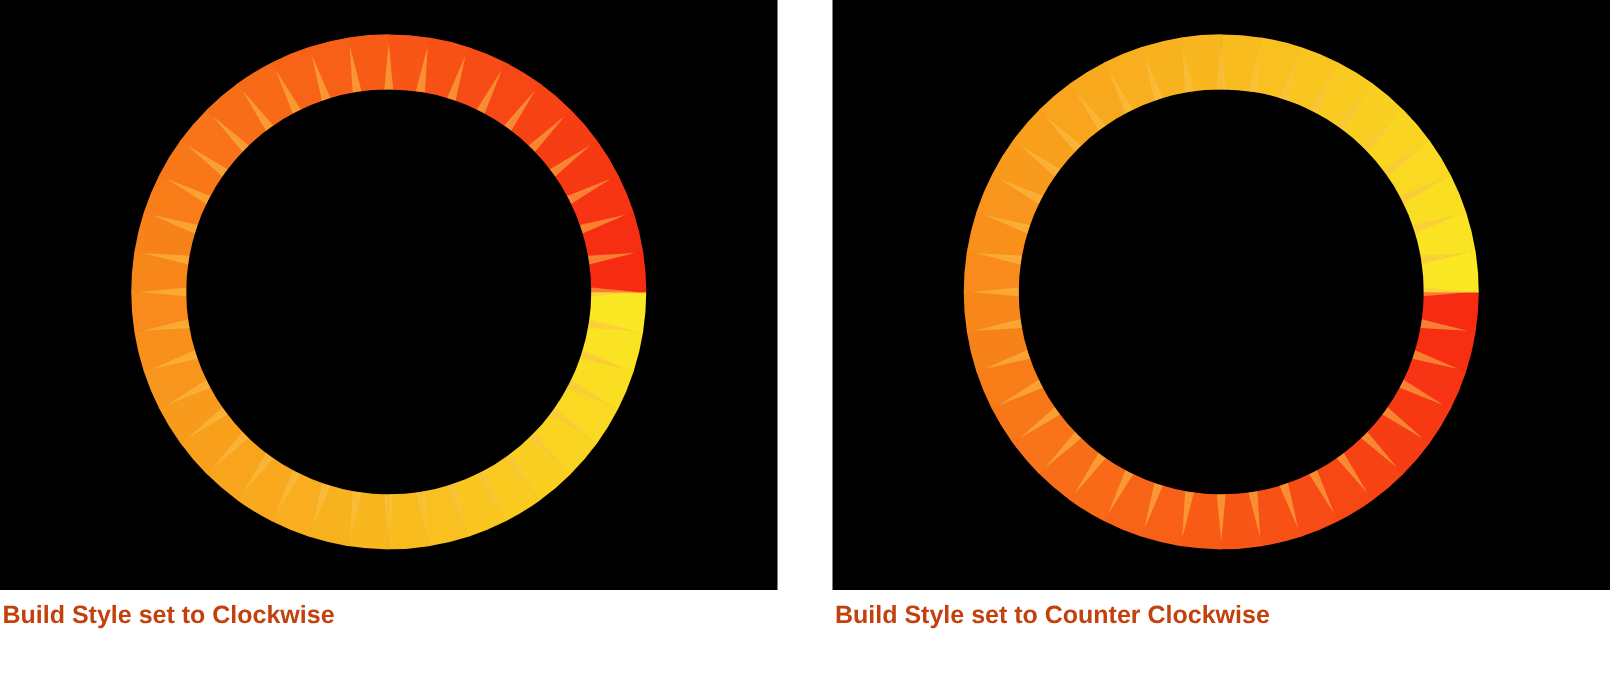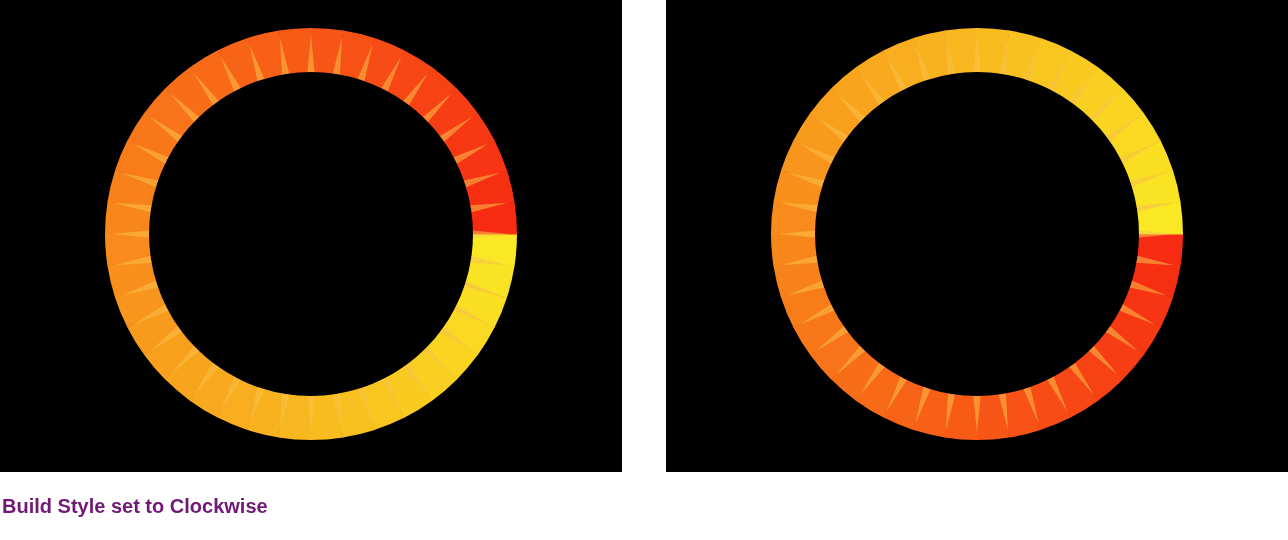--- a/index.html
+++ b/index.html
@@ -37,22 +37,22 @@
   }
   .ring-holder {
     position: absolute;
     top: 50%;
     left: 50%;
     transform: translate(-50%, -50%);
   }
   .caption {
     font-size: 20px;
     font-weight: 700;
-    color: #701a75;
-    padding-top: 22px;
+    color: #c2410c;
+    padding-top: 8px;
     padding-left: 2px;
     line-height: 1.2;
   }
 </style>
 </head>
 <body>
 
 <div class="page">
 
   <div class="panel panel-left">
@@ -223,15 +223,16 @@
             <path d="M 260.6607200343925 58.86529335486517 L 275.6179886783645 24.359330650746358 L 267.4365772071342 61.06690280914995 Z" fill="#fcc24a" opacity="0.55"></path>
             <path d="M 284.3546639849483 68.07460380192546 L 304.5257056480656 36.33329907683944 L 290.7026915147946 71.30908538247343 Z" fill="#fcc24a" opacity="0.55"></path>
             <path d="M 306.31624261445154 80.87708180200633 L 331.2043793071191 52.68201132163546 L 312.08013099572224 85.06479183767544 Z" fill="#fcc24a" opacity="0.55"></path>
             <path d="M 326.00468897074336 96.95748785775726 L 354.99709216859753 73.00290783140238 L 331.0425121422427 101.99531102925658 Z" fill="#fcc24a" opacity="0.55"></path>
             <path d="M 342.9352081623245 115.9198690042777 L 375.3179886783645 96.7956206928808 L 347.1229181979936 121.68375738554836 Z" fill="#fcc24a" opacity="0.55"></path>
             <path d="M 356.6909146175265 137.29730848520535 L 391.66670092316053 123.47429435193433 L 359.9253961980745 143.64533601505167 Z" fill="#fcc24a" opacity="0.55"></path>
             <path d="M 366.93309719085005 160.56342279286574 L 403.6406693492536 152.38201132163545 L 369.1347066451348 167.33927996560743 Z" fill="#fcc24a" opacity="0.55"></path>
             <path d="M 373.4095593554846 185.14532297719785 L 410.9450551146705 182.8069676709779 L 374.5240857520189 192.18216570146132 Z" fill="#fcc24a" opacity="0.55"></path>
           </svg></div>
     </div>
+    <div class="caption">Build Style set to Counter Clockwise</div>
   </div>
 
 </div>
 
 </body></html>

